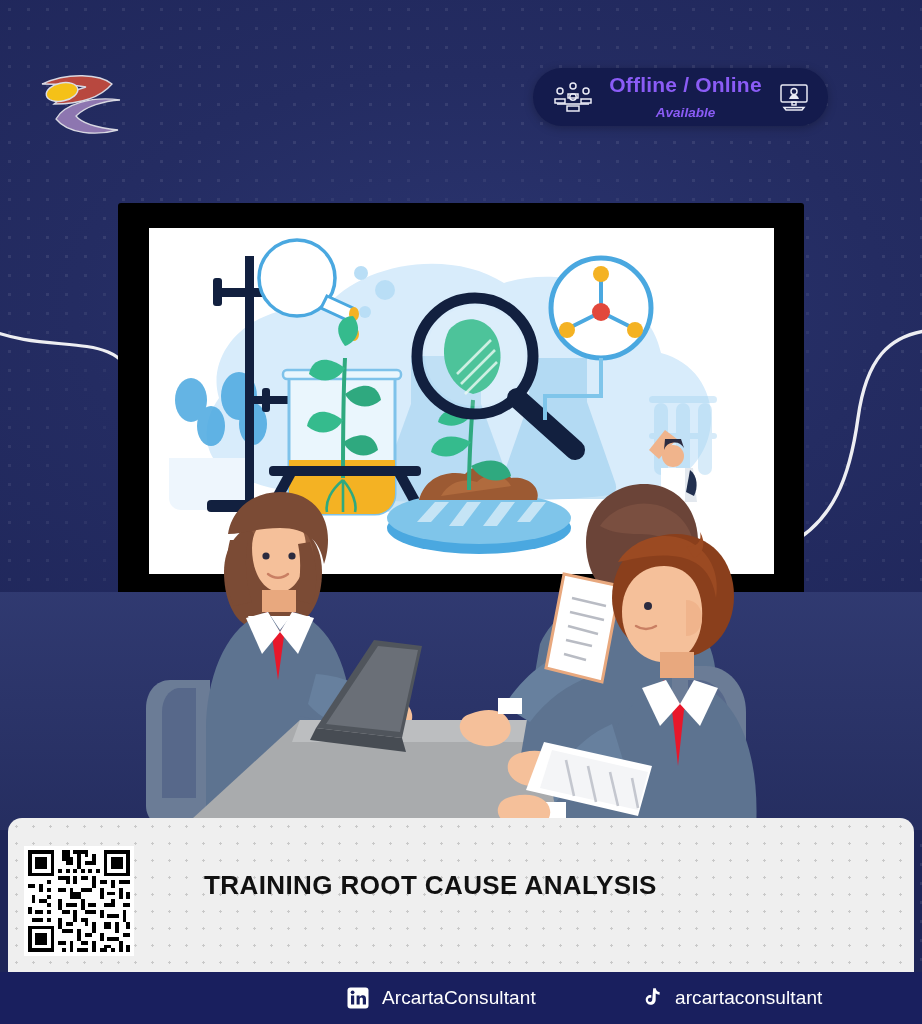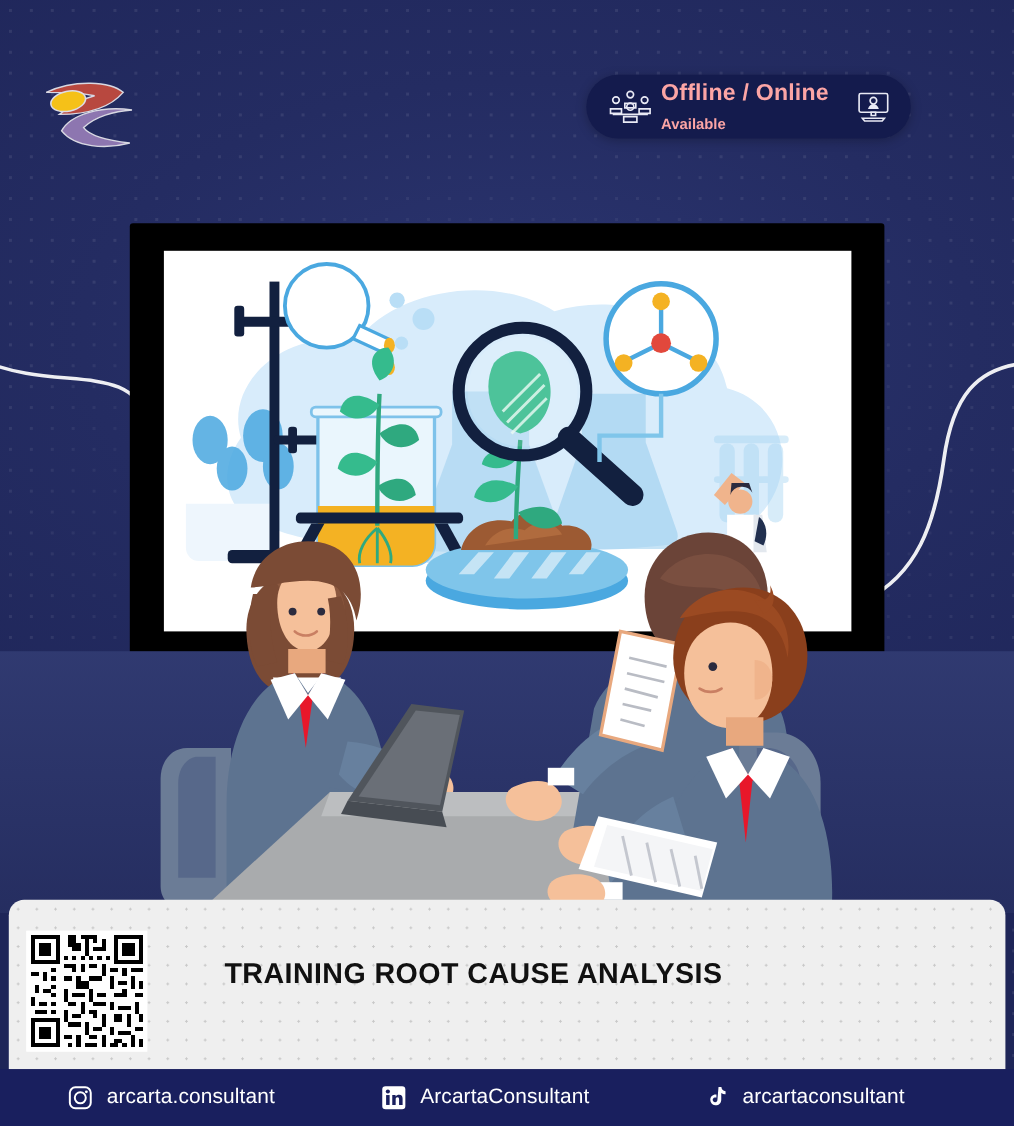--- a/index.html
+++ b/index.html
@@ -35,23 +35,23 @@
   
   .badge{
     position:absolute;left:533px;top:68px;width:295px;height:58px;
     background:#141b4d;border-radius:29px;
     display:flex;align-items:center;
     box-shadow:0 2px 10px rgba(0,0,0,.25);
   }
   .badge-icon{flex:0 0 auto;display:flex;align-items:center;justify-content:center;}
   .badge-icon.left{width:56px;margin-left:12px;}
   .badge-icon.right{width:48px;margin-right:10px;}
-  .badge-text{flex:1 1 auto;text-align:left;color:#fca5a5;line-height:1.05;}
+  .badge-text{flex:1 1 auto;text-align:center;color:#8b5cf6;line-height:1.05;}
   .badge-title{font-size:21px;font-weight:bold;letter-spacing:.2px;}
-  .badge-sub{font-size:13.5px;font-weight:bold;margin-top:10px;}
+  .badge-sub{font-size:13.5px;font-weight:bold;margin-top:10px;font-style:italic;}
 
   
   .monitor{position:absolute;left:118px;top:203px;width:686px;height:408px;}
   .monitor-frame{
     position:absolute;left:0;top:0;width:686px;height:408px;
     background:#000;border-radius:3px;
   }
   .monitor-screen{
     position:absolute;left:31px;top:25px;width:625px;height:346px;
     background:#fff;overflow:hidden;
@@ -473,30 +473,20 @@
         <rect x="11" y="9" width="1" height="1"></rect>
           <rect x="23" y="14" width="1" height="1"></rect>
       </g>
     </svg>
 
     <div class="card-title">TRAINING ROOT CAUSE ANALYSIS</div>
   </div>
 
   <div class="footer">
 
-    <div class="social s1">
-      <span class="sicon">
-        <svg width="24" height="24" viewBox="0 0 24 24" fill="none" stroke="#ffffff" stroke-width="1.8">
-          <rect x="2.5" y="2.5" width="19" height="19" rx="5"></rect>
-          <circle cx="12" cy="12" r="5"></circle>
-          <circle cx="17.5" cy="6.6" r="1.3" fill="#ffffff" stroke="none"></circle>
-        </svg>
-      </span>
-      <span class="sname">arcarta.consultant</span>
-    </div>
 
     <div class="social s2">
       <span class="sicon">
         <svg width="24" height="24" viewBox="0 0 24 24">
           <rect x="1.5" y="1.5" width="21" height="21" rx="3" fill="#ffffff"></rect>
           <rect x="5" y="9.5" width="3.2" height="9" fill="#191f5e"></rect>
           <circle cx="6.6" cy="6.3" r="1.9" fill="#191f5e"></circle>
           <path d="M10.6 9.5 h3 v1.4 c .7 -1.2 2 -1.7 3.3 -1.7 c2.2 0 3.1 1.4 3.1 3.7 v5.6 h -3.2 v -5 c0 -1.2 -.4 -1.9 -1.5 -1.9 c -1.1 0 -1.6 .8 -1.6 2 v4.9 h -3.1 z" fill="#191f5e"></path>
         </svg>
       </span>

